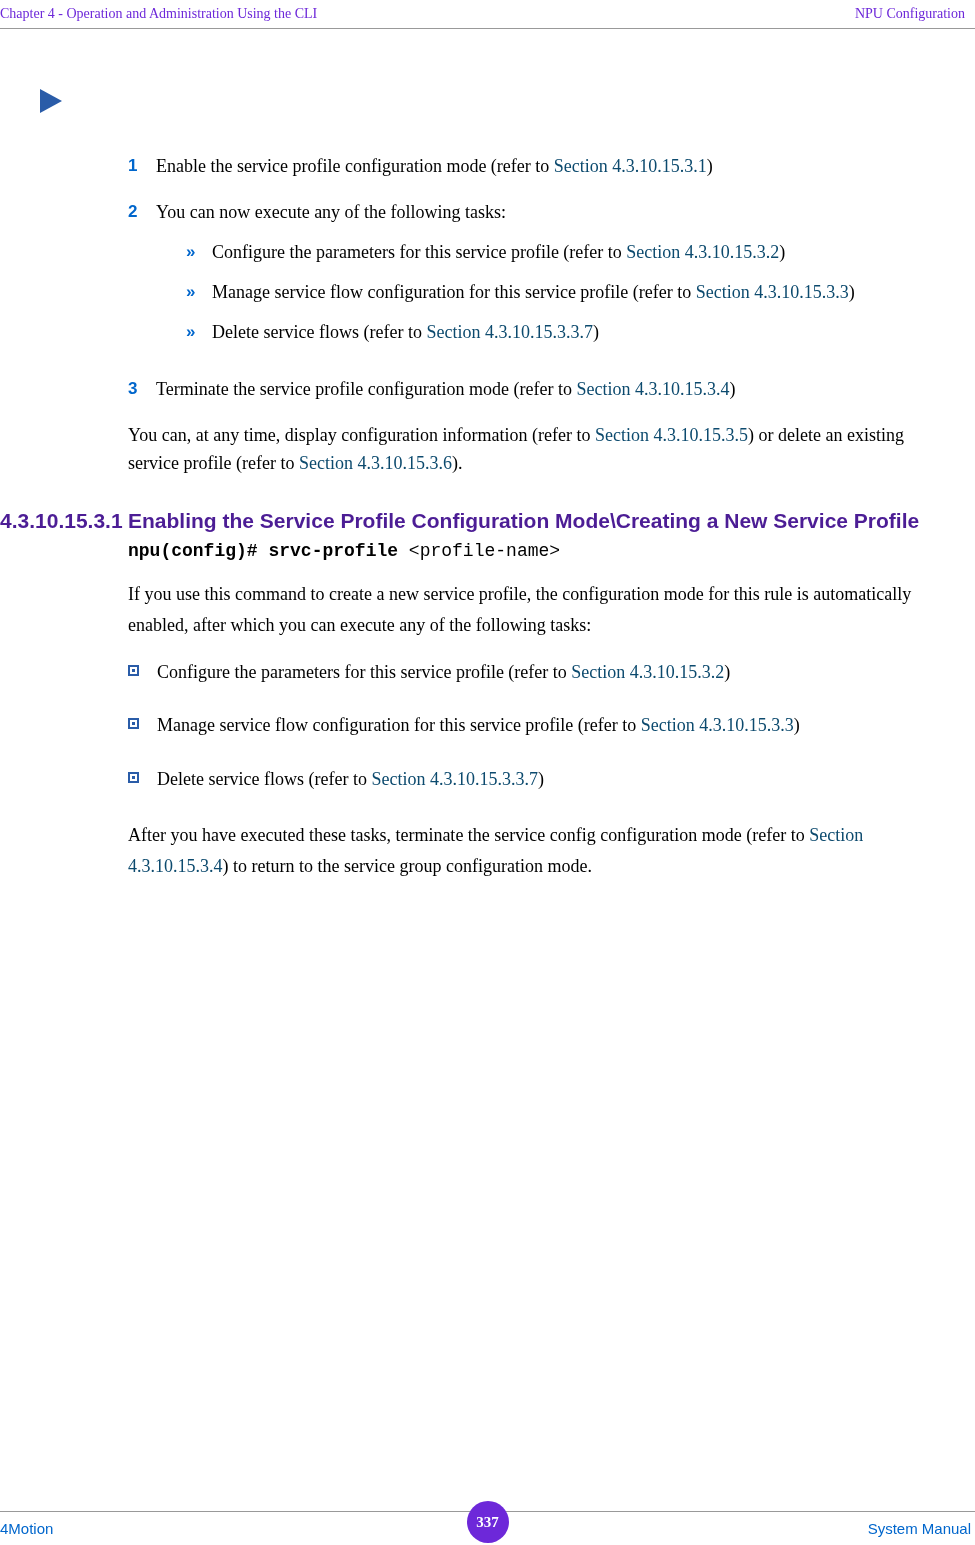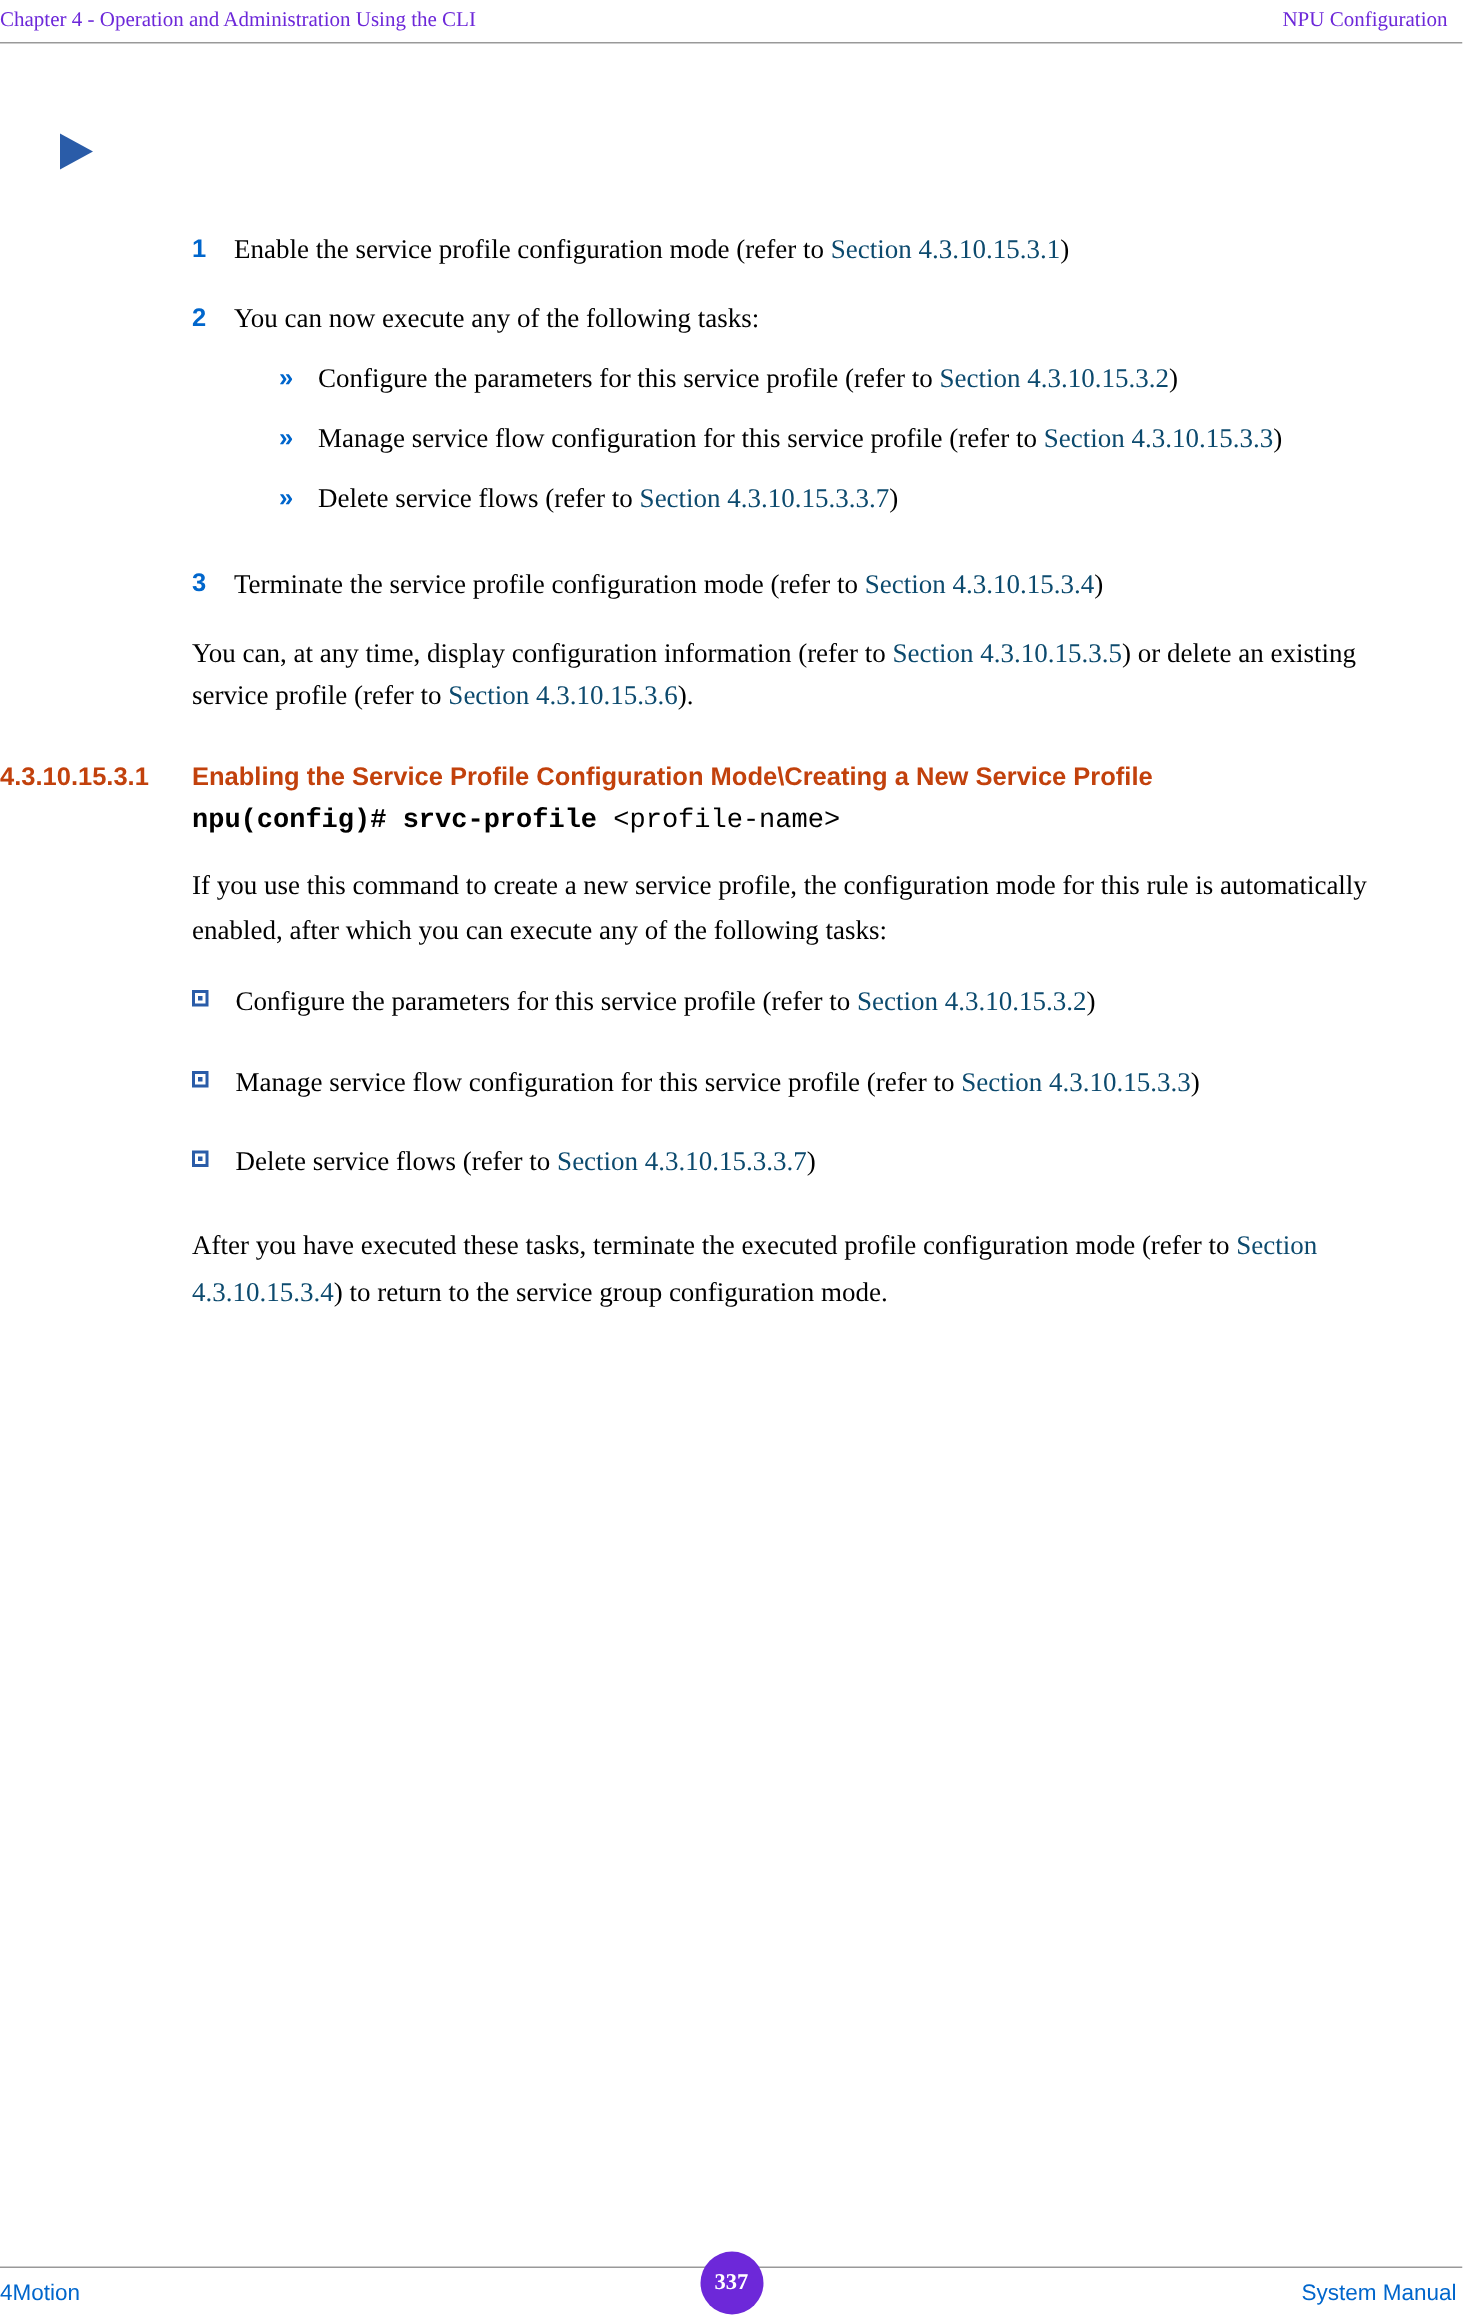--- a/index.html
+++ b/index.html
@@ -74,23 +74,23 @@
   .sub-item .txt { flex: 1; }
   .para {
     margin: 0 20px 8px 128px;
     line-height: 1.55;
   }
   .link { color: #0c4a6e; }
   .section-head {
     display: flex;
     margin: 30px 10px 8px 0;
     font-family: Arial, Helvetica, sans-serif;
-    color: #c2410c;
-    font-weight: bold;
-    font-size: 17px;
+    color: #4c1d95;
+    font-weight: bold;
+    font-size: 21px;
     line-height: 1.2;
   }
   .section-head .secnum { width: 128px; flex: 0 0 128px; }
   .section-head .sectitle { flex: 1; }
   .body-para {
     margin: 4px 20px 18px 128px;
     line-height: 1.7;
   }
   .code-line {
     margin: 0 20px 18px 128px;
@@ -235,21 +235,21 @@
   </div>
 
   <div class="bullet-row">
     <span class="bullet-box"></span>
     <span class="bullet-txt">
       <span>Delete service flows (refer to </span><span class="link">Section 4.3.10.15.3.3.7</span><span>)</span>
     </span>
   </div>
 
   <div class="body-para">
-    <span>After you have executed these tasks, terminate the executed profile configuration mode (refer to </span><span class="link">Section 4.3.10.15.3.4</span><span>) to return to the service group configuration mode.</span>
+    <span>After you have executed these tasks, terminate the service config configuration mode (refer to </span><span class="link">Section 4.3.10.15.3.4</span><span>) to return to the service group configuration mode.</span>
   </div>
 
 </div>
 
 <div class="footer-row">
   <span class="footer-left">4Motion</span>
   <span class="footer-right">System Manual</span>
 </div>
 <div class="page-badge">337</div>
 

